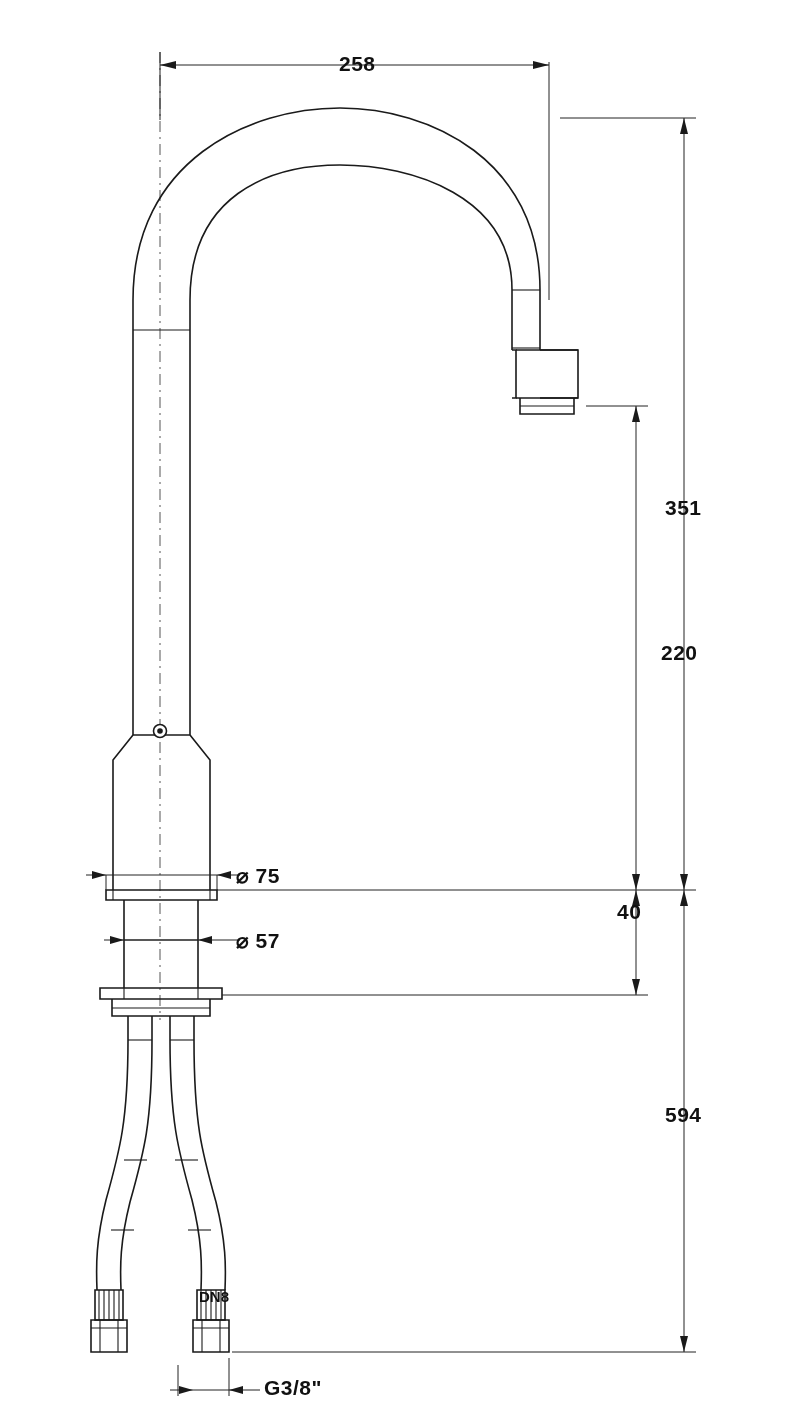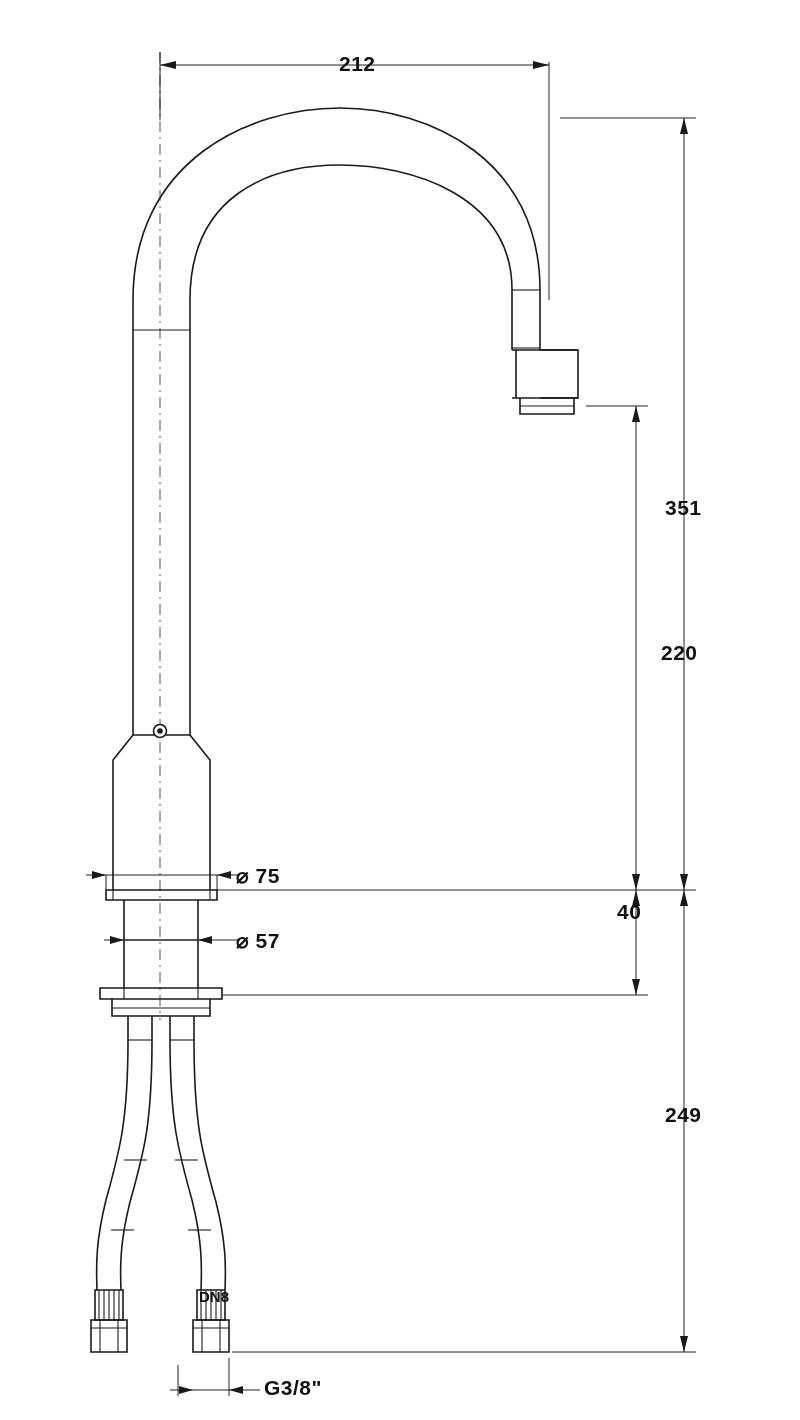--- a/index.html
+++ b/index.html
@@ -185,24 +185,24 @@
     <g>
       <line class="ln ext" x1="170" y1="1390" x2="260" y2="1390"></line>
       <polygon points="193,1390 179,1386 179,1394" fill="#1a1a1a"></polygon>
       <polygon points="229,1390 243,1386 243,1394" fill="#1a1a1a"></polygon>
       <line class="ln ext" x1="178" y1="1365" x2="178" y2="1396"></line>
       <line class="ln ext" x1="229" y1="1358" x2="229" y2="1396"></line>
     </g>
 
   </svg>
 
-  <div class="dim-label" style="left:339px;top:52px;">212</div>
+  <div class="dim-label" style="left:339px;top:52px;">258</div>
   <div class="dim-label" style="left:665px;top:496px;">351</div>
   <div class="dim-label" style="left:637px;top:641px;margin-left:24px;">220</div>
   <div class="dim-label" style="left:236px;top:864px;">⌀ 75</div>
   <div class="dim-label" style="left:236px;top:929px;">⌀ 57</div>
   <div class="dim-label" style="left:617px;top:900px;">40</div>
-  <div class="dim-label" style="left:665px;top:1103px;">249</div>
+  <div class="dim-label" style="left:665px;top:1103px;">594</div>
   <div class="dim-label" style="left:264px;top:1376px;">G3/8"</div>
 
   <div class="dim-label" style="left:199px;top:1288px;font-size:15px;font-weight:bold;letter-spacing:0;">DN8</div>
 
 </div>
 
 </body></html>

